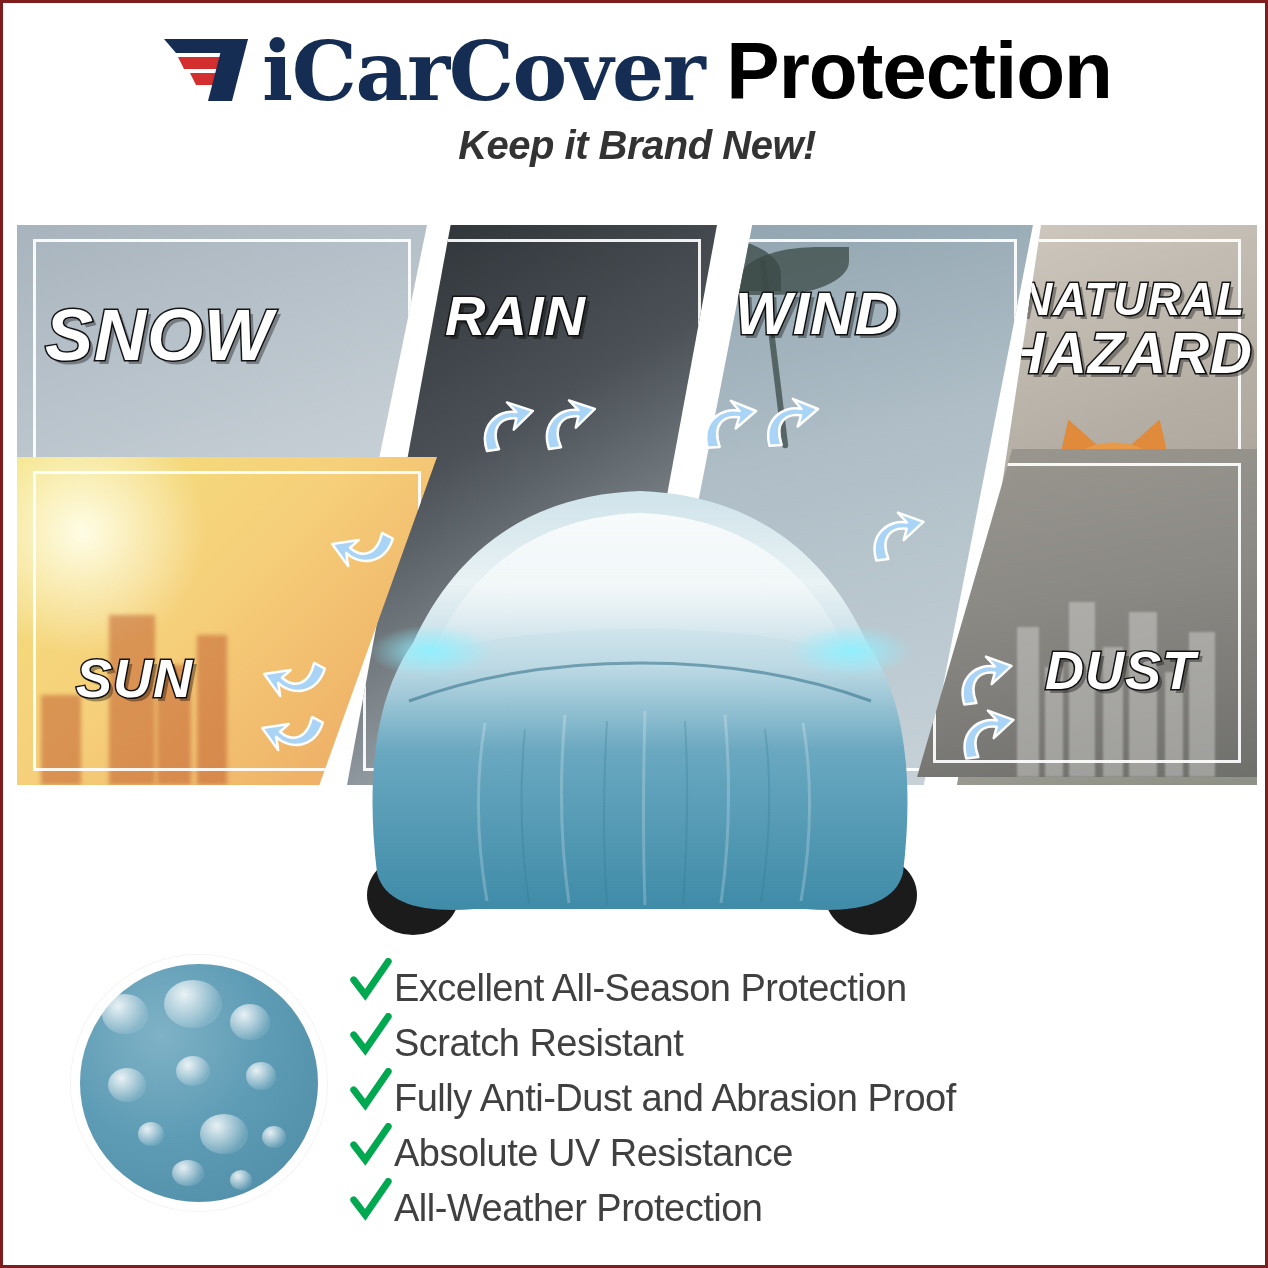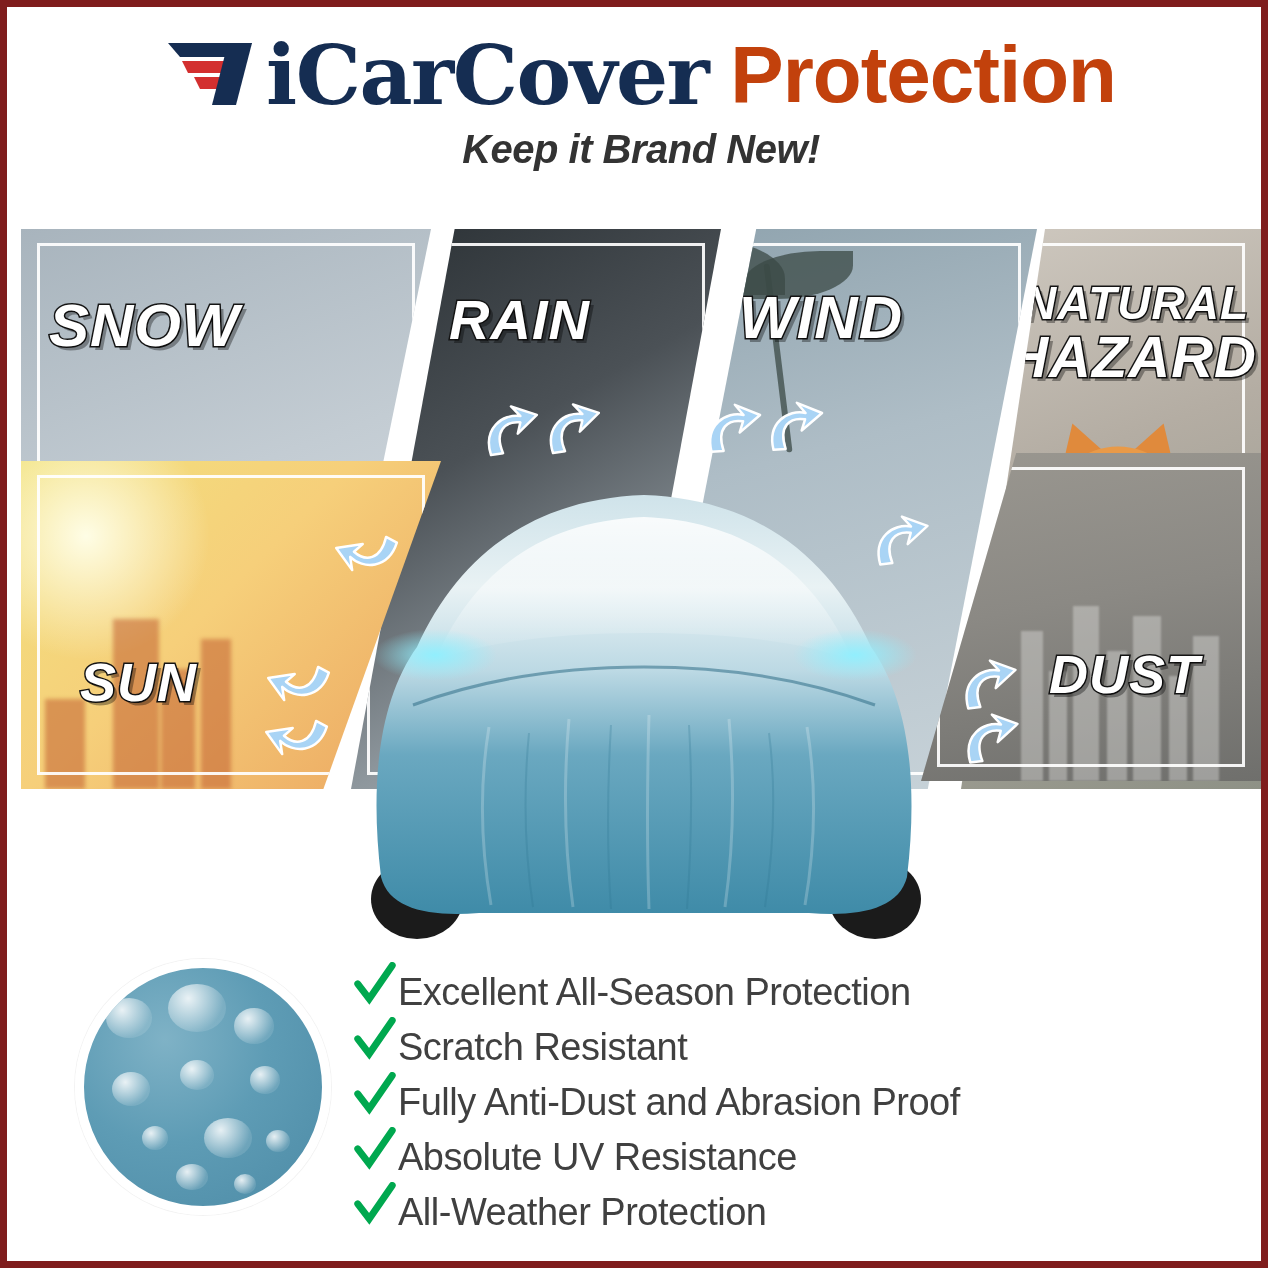--- a/index.html
+++ b/index.html
@@ -1,27 +1,27 @@
 <!DOCTYPE html>
 <html><head>
 <meta charset="utf-8">
 <style>
   html,body{margin:0;padding:0;background:#fff;}
   body{width:1268px;height:1268px;font-family:"Liberation Sans",sans-serif;overflow:hidden;}
 
   .page{position:relative;width:1268px;height:1268px;box-sizing:border-box;
-        border:7px solid #7f1d1d;background:#ffffff;overflow:hidden;}
+        border:3px solid #7f1d1d;background:#ffffff;overflow:hidden;}
 
   
   .header{position:absolute;left:0;top:22px;width:1268px;text-align:center;}
   .brandline{display:flex;align-items:center;justify-content:center;gap:0px;height:92px;}
   .logo-mark{width:96px;height:68px;flex:0 0 auto;margin-right:4px;position:relative;top:-2px;}
   .brand-name{font-size:82px;font-weight:bold;color:#152d52;letter-spacing:-1.5px;
               font-family:"DejaVu Serif",serif;line-height:1;}
-  .brand-word{font-size:80px;font-weight:bold;color:#c2410c;letter-spacing:-1px;
+  .brand-word{font-size:80px;font-weight:bold;color:#000000;letter-spacing:-1px;
               font-family:"Liberation Sans",sans-serif;line-height:1;margin-left:22px;}
   .tagline{margin-top:6px;font-size:40px;font-style:italic;font-weight:bold;
            color:#333333;letter-spacing:-0.5px;}
 
   
   .collage{position:absolute;left:14px;top:222px;width:1240px;height:560px;overflow:hidden;}
   .panel{position:absolute;top:0;height:560px;overflow:hidden;}
   .panel .inner-border{position:absolute;inset:14px 16px 14px 16px;border:3px solid rgba(255,255,255,.92);
                        pointer-events:none;}
   .ptxt{position:absolute;font-style:italic;font-weight:bold;color:#ffffff;
@@ -98,21 +98,21 @@
     </div>
     <div class="tagline">Keep it Brand New!</div>
   </div>
 
   <div class="collage">
 
     <div class="panel p-snow">
       <div class="mount"></div>
       <div class="flake">❄</div>
       <div class="inner-border"></div>
-      <div class="ptxt" style="left:28px;top:68px;font-size:60px;">SNOW</div>
+      <div class="ptxt" style="left:28px;top:76px;font-size:72px;">SNOW</div>
     </div>
 
     <div class="panel p-rain">
       <div class="inner-border"></div>
       <div class="ptxt" style="left:98px;top:64px;font-size:56px;">RAIN</div>
     </div>
 
     <div class="panel p-wind">
       <div class="palm" style="left:24px;top:18px;width:7px;height:230px;transform:rotate(9deg);border-radius:4px;"></div>
       <div class="palm" style="left:18px;top:10px;width:120px;height:56px;border-radius:0 70% 0 70%;"></div>

